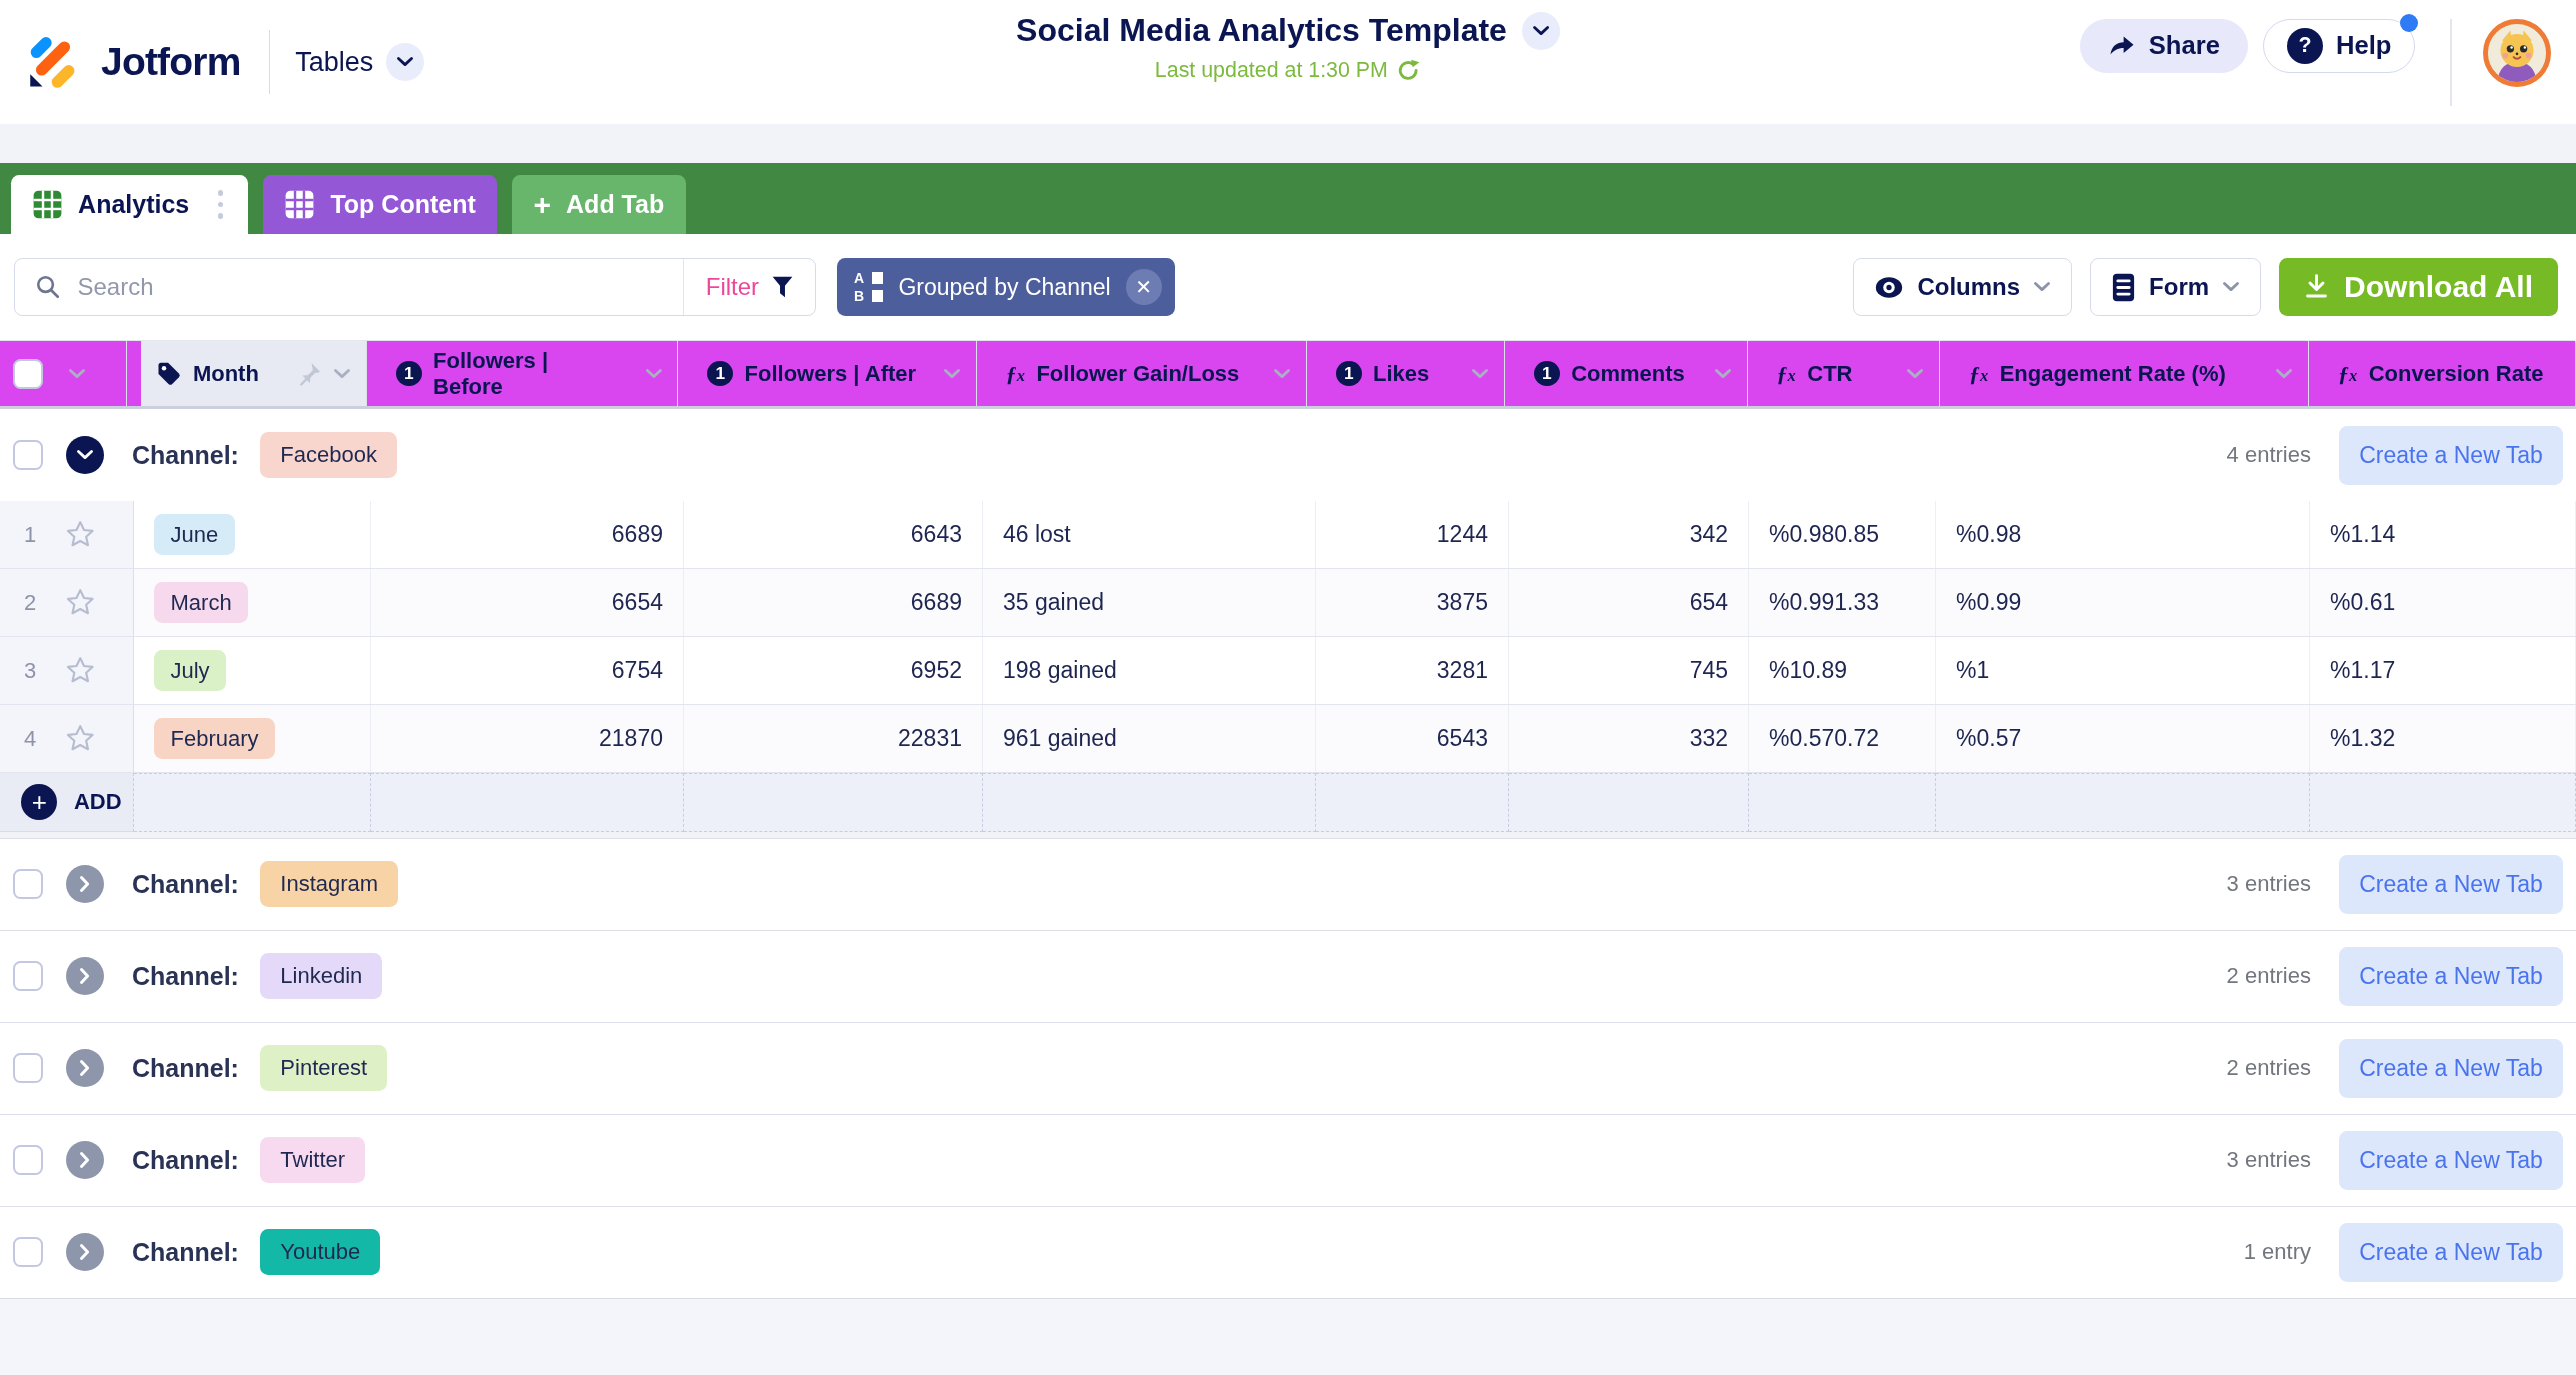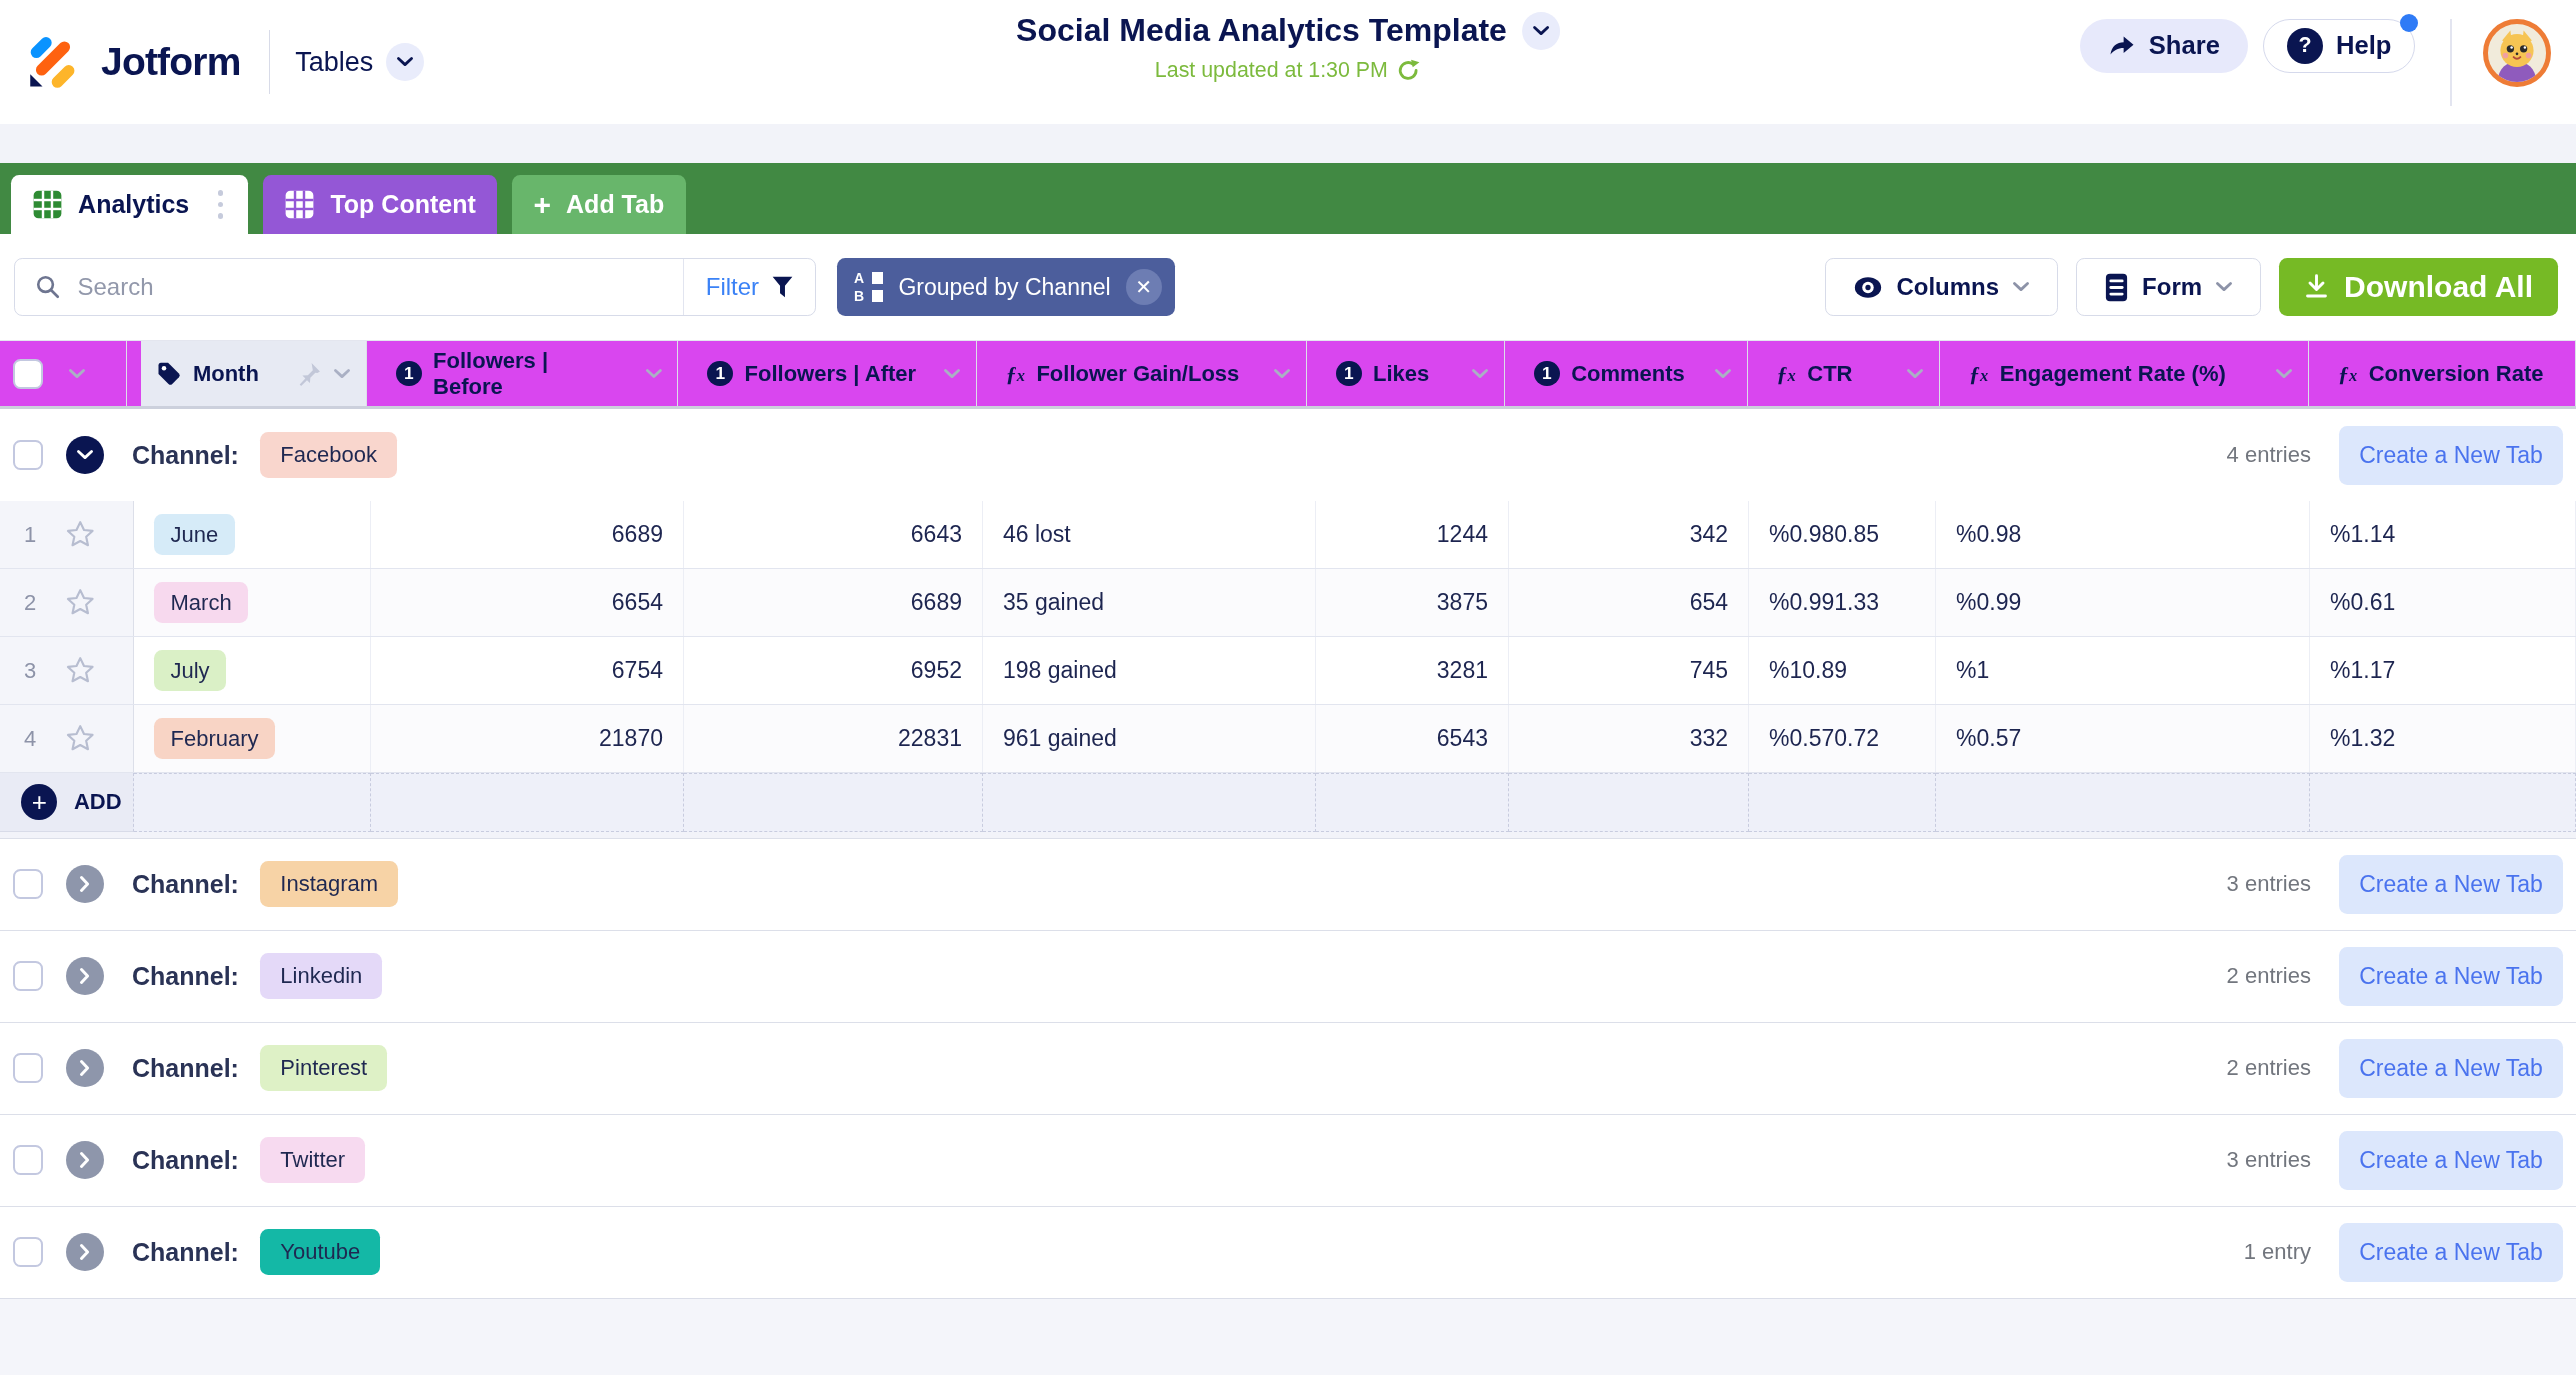--- a/index.html
+++ b/index.html
@@ -33,29 +33,29 @@
   .kebab { display:flex; flex-direction:column; gap:5.8px; margin-left:10px; padding:3.3px; }
   .kebab i { width:5.8px; height:5.8px; border-radius:50%; background:#c6cbdc; }
   .plus-glyph { font-size:30px; font-weight:bold; line-height:1; }
 
   
   .toolbar { height:106px; background:#fff; display:flex; align-items:center; padding:0 18px 0 14px; }
   .search-box { width:802px; height:58px; border:1.6px solid #d7dbe9; border-radius:8.2px; background:#fff; display:flex; align-items:center; padding:0 0 0 20px; }
   .search-box input { flex:1; border:none; outline:none; font-size:24px; color:#0a1551; margin-left:16.5px; font-family:inherit; }
   .search-box input::placeholder { color:#9298ab; }
   .filter-zone { display:flex; align-items:center; gap:11.5px; padding:0 21.4px; height:100%; border-left:1.6px solid #e2e5f0; cursor:pointer; }
-  .filter-label { font-size:24px; color:#3b82f6; }
+  .filter-label { font-size:24px; color:#ec4899; }
   .group-chip { margin-left:21.4px; height:58px; border-radius:8.2px; background:#4c5e9c; display:flex; align-items:center; gap:15px; padding:0 13px 0 16.5px; color:#fff; font-size:23px; cursor:pointer; }
   .ab-icon { display:flex; flex-direction:column; gap:4.1px; }
   .ab-row { display:flex; align-items:center; gap:5px; }
   .ab-row b { font-size:14px; line-height:1; font-weight:bold; color:#fff; width:13px; }
   .ab-row i { width:11.5px; height:11.5px; background:#fff; display:block; }
   .chip-close { width:36px; height:36px; border-radius:50%; background:#6d7db3; display:flex; align-items:center; justify-content:center; font-size:20px; color:#fff; cursor:pointer; }
   .tool-right { margin-left:auto; display:flex; align-items:center; gap:18px; }
-  .tool-btn { height:58px; border:1.6px solid #d7dbe9; border-radius:8.2px; background:#fff; display:flex; align-items:center; gap:13px; padding:0 27px; font-size:24px; font-weight:bold; color:#0a1551; cursor:pointer; }
+  .tool-btn { height:58px; border:1.6px solid #d7dbe9; border-radius:8.2px; background:#fff; display:flex; align-items:center; gap:13px; padding:0 20px; font-size:24px; font-weight:bold; color:#0a1551; cursor:pointer; }
   .download-btn { height:58px; border-radius:8.2px; background:#76ba25; display:flex; align-items:center; gap:15px; padding:0 25px; font-size:30px; font-weight:bold; color:#fff; cursor:pointer; }
 
   
   .thead { display:flex; height:69px; background:#d946ef; border-top:0.8px solid #e4e6ef; border-bottom:3.3px solid #ccd0dc;gap:14px; }
   .th { display:flex; align-items:center; gap:11.5px; padding:0 15px; font-size:22px; font-weight:bold; color:#0a1551; border-right:1.6px solid #dcdfe9; cursor:pointer; }
   .th .sp { flex:1; }
   .th.month-col { background:#e7eaf3; }
   .th-head { width:134px; display:flex; align-items:center; gap:25px; padding-left:13px; border-right:1.6px solid #dcdfe9; }
   .num-ico { width:25.6px; height:25.6px; border-radius:50%; background:#0a1551; color:#fff; font-size:17.3px; font-weight:bold; display:inline-flex; align-items:center; justify-content:center; flex:none; }
   .fx-ico { font-size:22px; font-weight:bold; font-style:italic; font-family:"Liberation Serif", serif; color:#0a1551; flex:none; }

